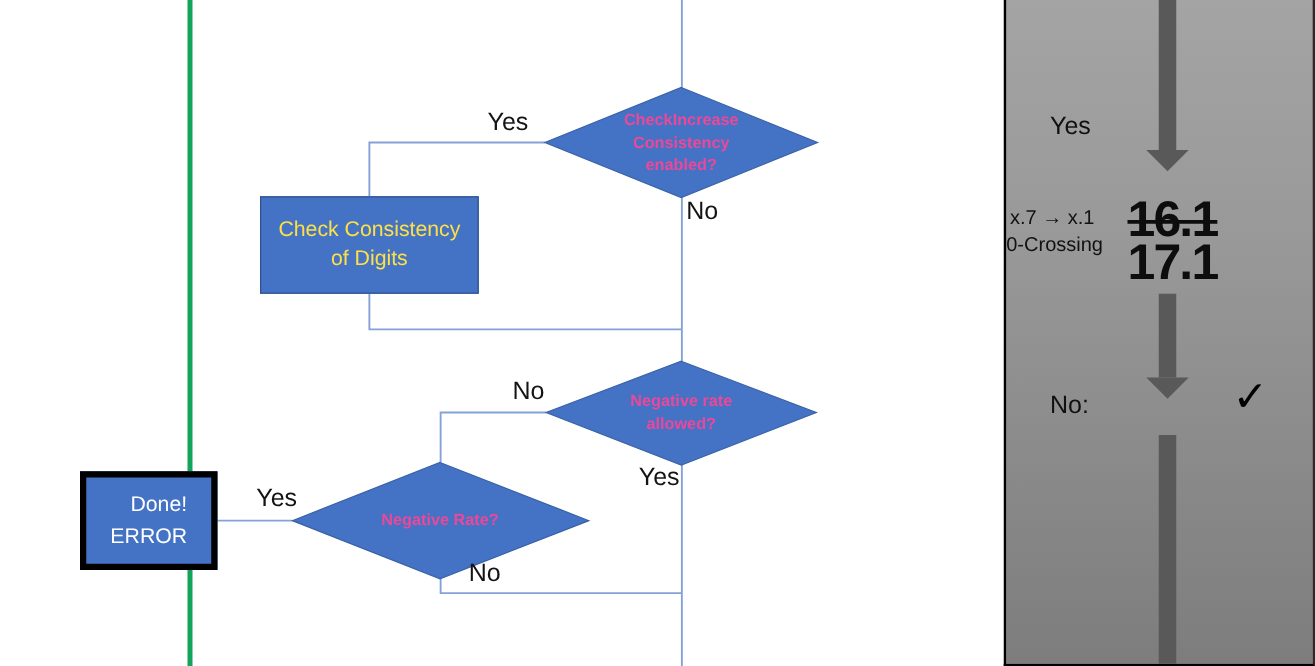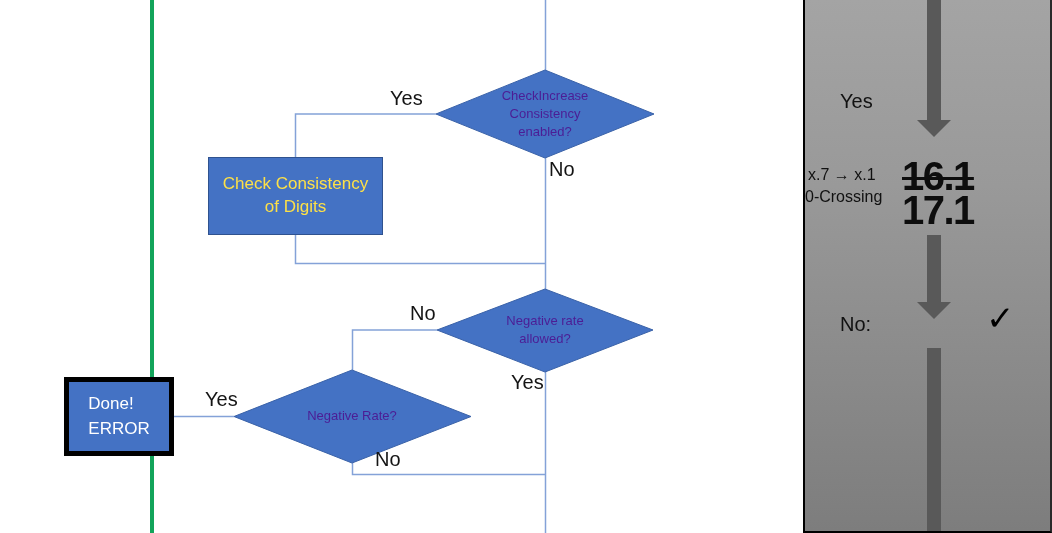--- a/index.html
+++ b/index.html
@@ -25,27 +25,27 @@
     text-align: center; white-space: pre-line;
   }
   .node-done {
     position: absolute;
     left: 64px; top: 377px;
     width: 110px; height: 79px;
     background: #4472C4;
     border: 5px solid #000000;
     display: flex; align-items: center; justify-content: center;
     color: #ffffff; font-size: 17px; line-height: 1.45;
-    text-align: left; white-space: pre-line;
+    text-align: right; white-space: pre-line;
   }
   .diamond-label {
     position: absolute;
     width: 160px;
     display: flex; align-items: center; justify-content: center;
-    color: #4c1d95; font-size: 13px; font-weight: 400; line-height: 1.4;
+    color: #ec4899; font-size: 13px; font-weight: 700; line-height: 1.4;
     text-align: center; white-space: pre-line;
   }
   .edge-label {
     position: absolute;
     color: #141414; font-size: 20px;
   }
 
   
   .panel {
     position: absolute;

